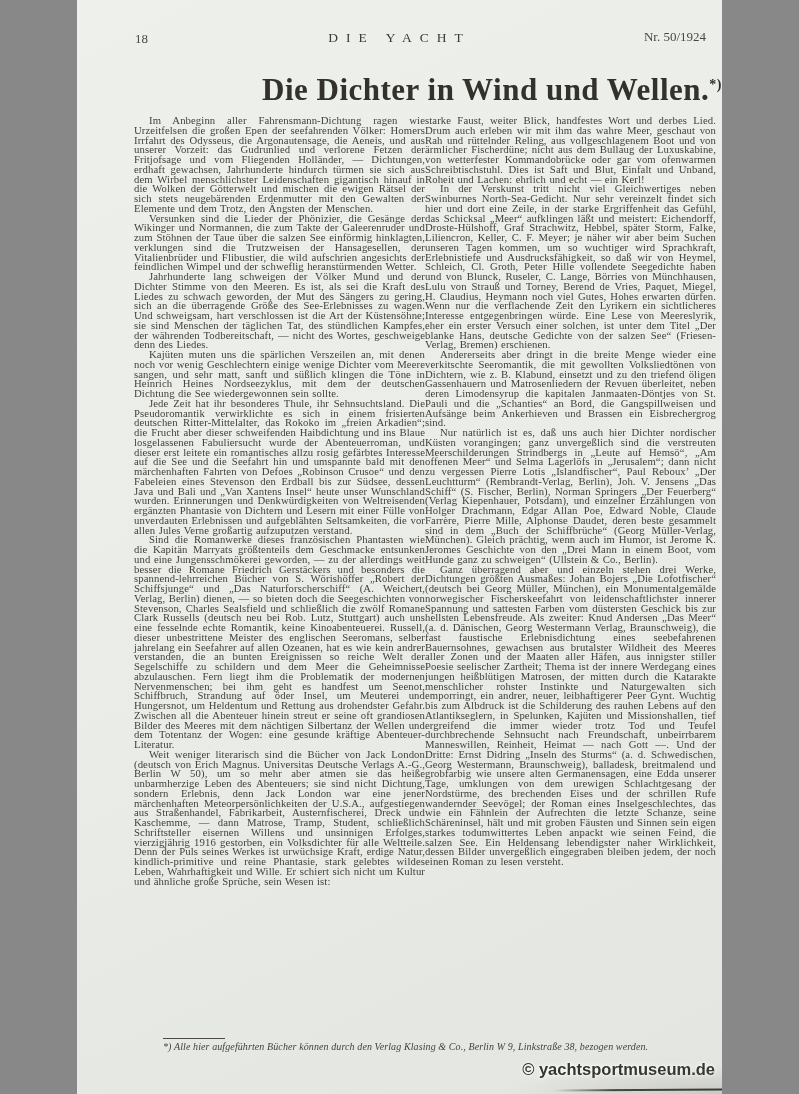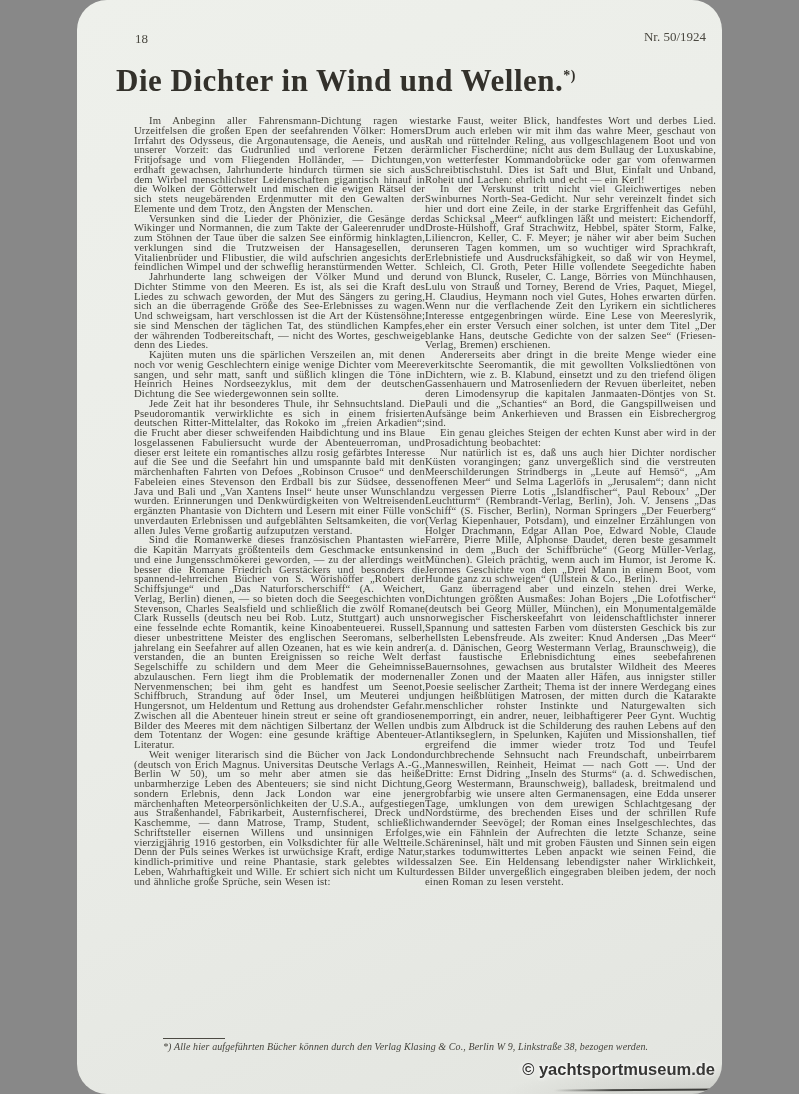--- a/index.html
+++ b/index.html
@@ -1,27 +1,27 @@
 <!DOCTYPE html>
 <html lang="de"><head>
 <meta charset="utf-8">
 <style>
   html,body { margin:0; padding:0; background:#888; }
   .page {
     position:relative; width:645px; height:1094px; margin:0 auto;
     background:linear-gradient(155deg,#eef0eb 0%,#eaece7 55%,#e3e5e0 100%);
     font-family:"Liberation Serif","DejaVu Serif",serif;
-    color:#44423b; overflow:hidden;border-radius:30px;
+    color:#44423b; overflow:hidden;
   }
   .pagenum   { position:absolute; top:31px; left:58px; font-size:13px; color:#4a4840; }
   .journal   { position:absolute; top:30px; left:0; right:0; text-align:center;
                font-size:13.5px; letter-spacing:8px; color:#3c3a33; }
   .issue     { position:absolute; top:29px; right:16px; font-size:13px; color:#4a4840; }
-  .title     { position:absolute; top:63px; left:0; right:0; text-align:left;
-               font-size:31px; font-weight:bold; color:#33312b; letter-spacing:0.5px;padding-left:39px; }
+  .title     { position:absolute; top:72px; left:0; right:0; text-align:right;
+               font-size:31px; font-weight:bold; color:#33312b; letter-spacing:0.5px; }
   .title sup { font-size:14px; font-weight:bold; }
   .byline    { position:absolute; top:96px; left:0; right:0; text-align:center;
                font-size:10.5px; letter-spacing:1.5px; color:#4a4840; }
   .body      { position:absolute; top:116px; left:57px; right:6px;
                display:flex; }
   .col       { flex:1 1 0; min-width:0; }
   .para      { margin:0; text-align:justify; font-size:10.7px; line-height:9.75px;
                word-spacing:0.6px; letter-spacing:0.1px; hyphens:auto; }
   .indent    { text-indent:15px; }
   .footnote-block { position:absolute; left:69px; right:14px; top:1038px; }
@@ -37,20 +37,21 @@
                transform:rotate(-0.4deg); }
   .corner-shade { position:absolute; bottom:0; right:0; width:220px; height:30px;
                background:radial-gradient(ellipse at 100% 100%, rgba(120,120,115,0.25), rgba(120,120,115,0) 70%); }
 </style>
 </head>
 <body>
 
 <div class="page">
 
   <span class="pagenum">18</span>
+  <span class="journal">DIE YACHT</span>
   <span class="issue">Nr. 50/1924</span>
 
   <div class="title">
     <span>Die Dichter in Wind und Wellen.</span><sup>*)</sup>
   </div>
 
 
   <div class="body">
     <div class="col">
       <p class="para indent" lang="de">Im Anbeginn aller Fahrensmann-Dichtung ragen wie Urzeitfelsen die großen Epen der seefahrenden Völker: Homers Irrfahrt des Odysseus, die Argonautensage, die Aeneis, und aus unserer Vorzeit: das Gudrunlied und verlorene Fetzen der Fritjofsage und vom Fliegenden Holländer, — Dichtungen, erdhaft gewachsen, Jahrhunderte hindurch türmen sie sich aus dem Wirbel menschlichster Leidenschaften gigantisch hinauf in die Wolken der Götterwelt und mischen die ewigen Rätsel der sich stets neugebärenden Erdenmutter mit den Gewalten der Elemente und dem Trotz, den Ängsten der Menschen.</p>
@@ -58,21 +59,20 @@
       <p class="para indent" lang="de">Jahrhunderte lang schweigen der Völker Mund und der Dichter Stimme von den Meeren. Es ist, als sei die Kraft des Liedes zu schwach geworden, der Mut des Sängers zu gering, sich an die überragende Größe des See-Erlebnisses zu wagen. Und schweigsam, hart verschlossen ist die Art der Küstensöhne; sie sind Menschen der täglichen Tat, des stündlichen Kampfes, der währenden Todbereitschaft, — nicht des Wortes, geschweige denn des Liedes.</p>
       <p class="para indent" lang="de">Kajüten muten uns die spärlichen Verszeilen an, mit denen noch vor wenig Geschlechtern einige wenige Dichter vom Meere sangen, und sehr matt, sanft und süßlich klingen die Töne in Heinrich Heines Nordseezyklus, mit dem der deutschen Dichtung die See wiedergewonnen sein sollte.</p>
       <p class="para indent" lang="de">Jede Zeit hat ihr besonderes Thule, ihr Sehnsuchtsland. Die Pseudoromantik verwirklichte es sich in einem frisierten deutschen Ritter-Mittelalter, das Rokoko im „freien Arkadien“; die Frucht aber dieser schweifenden Haibdichtung und ins Blaue losgelassenen Fabuliersucht wurde der Abenteuerroman, und dieser erst leitete ein romantisches allzu rosig gefärbtes Interesse auf die See und die Seefahrt hin und umspannte bald mit den märchenhaften Fahrten von Defoes „Robinson Crusoe“ und den Fabeleien eines Stevenson den Erdball bis zur Südsee, dessen Java und Bali und „Van Xantens Insel“ heute unser Wunschland wurden. Erinnerungen und Denkwürdigkeiten von Weltreisenden ergänzten Phantasie von Dichtern und Lesern mit einer Fülle von unverdauten Erlebnissen und aufgeblähten Seltsamkeiten, die vor allen Jules Verne großartig aufzuputzen verstand.</p>
       <p class="para indent" lang="de">Sind die Romanwerke dieses französischen Phantasten wie die Kapitän Marryats größtenteils dem Geschmacke entsunken und eine Jungensschmökerei geworden, — zu der allerdings weit besser die Romane Friedrich Gerstäckers und besonders die spannend-lehrreichen Bücher von S. Wörishöffer „Robert der Schiffsjunge“ und „Das Naturforscherschiff“ (A. Weichert, Verlag, Berlin) dienen, — so bieten doch die Seegeschichten von Stevenson, Charles Sealsfield und schließlich die zwölf Romane Clark Russells (deutsch neu bei Rob. Lutz, Stuttgart) auch uns eine fesselnde echte Romantik, keine Kinoabenteuerei. Russell, dieser unbestrittene Meister des englischen Seeromans, selber jahrelang ein Seefahrer auf allen Ozeanen, hat es wie kein andrer verstanden, die an bunten Ereignissen so reiche Welt der Segelschiffe zu schildern und dem Meer die Geheimnisse abzulauschen. Fern liegt ihm die Problematik der modernen Nervenmenschen; bei ihm geht es handfest um Seenot, Schiffbruch, Strandung auf öder Insel, um Meuterei und Hungersnot, um Heldentum und Rettung aus drohendster Gefahr. Zwischen all die Abenteuer hinein streut er seine oft grandiosen Bilder des Meeres mit dem nächtigen Silbertanz der Wellen und dem Totentanz der Wogen: eine gesunde kräftige Abenteuer-Literatur.</p>
       <p class="para indent" lang="de">Weit weniger literarisch sind die Bücher von Jack London (deutsch von Erich Magnus. Universitas Deutsche Verlags A.-G., Berlin W 50), um so mehr aber atmen sie das heiße unbarmherzige Leben des Abenteuers; sie sind nicht Dichtung, sondern Erlebnis, denn Jack London war eine jener märchenhaften Meteorpersönlichkeiten der U.S.A., aufgestiegen aus Straßenhandel, Fabrikarbeit, Austernfischerei, Dreck und Kaschemme, — dann Matrose, Tramp, Student, schließlich Schriftsteller eisernen Willens und unsinnigen Erfolges, vierzigjährig 1916 gestorben, ein Volksdichter für alle Weltteile. Denn der Puls seines Werkes ist urwüchsige Kraft, erdige Natur, kindlich-primitive und reine Phantasie, stark gelebtes wildes Leben, Wahrhaftigkeit und Wille. Er schiert sich nicht um Kultur und ähnliche große Sprüche, sein Wesen ist:</p>
     </div>
     <div class="col">
       <p class="para" lang="de">starke Faust, weiter Blick, handfestes Wort und derbes Lied. Drum auch erleben wir mit ihm das wahre Meer, geschaut von Rah und rüttelnder Reling, aus vollgeschlagenem Boot und von ärmlicher Fischerdüne; nicht aus dem Bullaug der Luxuskabine, von wetterfester Kommandobrücke oder gar vom ofenwarmen Schreibtischstuhl. Dies ist Saft und Blut, Einfalt und Unband, Roheit und Lachen: ehrlich und echt — ein Kerl!</p>
       <p class="para indent" lang="de">In der Verskunst tritt nicht viel Gleichwertiges neben Swinburnes North-Sea-Gedicht. Nur sehr vereinzelt findet sich hier und dort eine Zeile, in der starke Ergriffenheit das Gefühl, das Schicksal „Meer“ aufklingen läßt und meistert: Eichendorff, Droste-Hülshoff, Graf Strachwitz, Hebbel, später Storm, Falke, Liliencron, Keller, C. F. Meyer; je näher wir aber beim Suchen unseren Tagen kommen, um so wuchtiger wird Sprachkraft, Erlebnistiefe und Ausdrucksfähigkeit, so daß wir von Heymel, Schleich, Cl. Groth, Peter Hille vollendete Seegedichte haben und von Blunck, Ruseler, C. Lange, Börries von Münchhausen, Lulu von Strauß und Torney, Berend de Vries, Paquet, Miegel, H. Claudius, Heymann noch viel Gutes, Hohes erwarten dürfen. Wenn nur die verflachende Zeit den Lyrikern ein sichtlicheres Interesse entgegenbringen würde. Eine Lese von Meereslyrik, eher ein erster Versuch einer solchen, ist unter dem Titel „Der blanke Hans, deutsche Gedichte von der salzen See“ (Friesen-Verlag, Bremen) erschienen.</p>
       <p class="para indent" lang="de">Andererseits aber dringt in die breite Menge wieder eine verkitschte Seeromantik, die mit gewollten Volksliedtönen von Dichtern, wie z. B. Klabund, einsetzt und zu den triefend öligen Gassenhauern und Matrosenliedern der Revuen überleitet, neben deren Limodensyrup die kapitalen Janmaaten-Döntjes von St. Pauli und die „Schanties“ an Bord, die Gangspillweisen und Aufsänge beim Ankerhieven und Brassen ein Eisbrechergrog sind.</p>
-      <p class="para indent" lang="de">Ein genau gleiches Steigen der echten Kunst aber wird in der Prosadichtung beobachtet:</p>
       <p class="para indent" lang="de">Nur natürlich ist es, daß uns auch hier Dichter nordischer Küsten vorangingen; ganz unvergeßlich sind die verstreuten Meerschilderungen Strindbergs in „Leute auf Hemsö“, „Am offenen Meer“ und Selma Lagerlöfs in „Jerusalem“; dann nicht zu vergessen Pierre Lotis „Islandfischer“, Paul Reboux’ „Der Leuchtturm“ (Rembrandt-Verlag, Berlin), Joh. V. Jensens „Das Schiff“ (S. Fischer, Berlin), Norman Springers „Der Feuerberg“ (Verlag Kiepenhauer, Potsdam), und einzelner Erzählungen von Holger Drachmann, Edgar Allan Poe, Edward Noble, Claude Farrère, Pierre Mille, Alphonse Daudet, deren beste gesammelt sind in dem „Buch der Schiffbrüche“ (Georg Müller-Verlag, München). Gleich prächtig, wenn auch im Humor, ist Jerome K. Jeromes Geschichte von den „Drei Mann in einem Boot, vom Hunde ganz zu schweigen“ (Ullstein &amp; Co., Berlin).</p>
       <p class="para indent" lang="de">Ganz überragend aber und einzeln stehen drei Werke, Dichtungen größten Ausmaßes: Johan Bojers „Die Lofotfischer“ (deutsch bei Georg Müller, München), ein Monumentalgemälde norwegischer Fischerskeefahrt von leidenschaftlichster innerer Spannung und sattesten Farben vom düstersten Geschick bis zur hellsten Lebensfreude. Als zweiter: Knud Andersen „Das Meer“ (a. d. Dänischen, Georg Westermann Verlag, Braunschweig), die fast faustische Erlebnisdichtung eines seebefahrenen Bauernsohnes, gewachsen aus brutalster Wildheit des Meeres aller Zonen und der Maaten aller Häfen, aus innigster stiller Poesie seelischer Zartheit; Thema ist der innere Werdegang eines jungen heißblütigen Matrosen, der mitten durch die Katarakte menschlicher rohster Instinkte und Naturgewalten sich emporringt, ein andrer, neuer, leibhaftigerer Peer Gynt. Wuchtig bis zum Albdruck ist die Schilderung des rauhen Lebens auf den Atlantikseglern, in Spelunken, Kajüten und Missionshallen, tief ergreifend die immer wieder trotz Tod und Teufel durchbrechende Sehnsucht nach Freundschaft, unbeirrbarem Manneswillen, Reinheit, Heimat — nach Gott —. Und der Dritte: Ernst Didring „Inseln des Sturms“ (a. d. Schwedischen, Georg Westermann, Braunschweig), balladesk, breitmalend und grobfarbig wie unsere alten Germanensagen, eine Edda unserer Tage, umklungen von dem urewigen Schlachtgesang der Nordstürme, des brechenden Eises und der schrillen Rufe wandernder Seevögel; der Roman eines Inselgeschlechtes, das wie ein Fähnlein der Aufrechten die letzte Schanze, seine Schäreninsel, hält und mit groben Fäusten und Sinnen sein eigen starkes todumwittertes Leben anpackt wie seinen Feind, die salzen See. Ein Heldensang lebendigster naher Wirklichkeit, dessen Bilder unvergeßlich eingegraben bleiben jedem, der noch einen Roman zu lesen versteht.</p>
     </div>
   </div>
 
   <div class="footnote-block">
     <div class="footnote-rule"></div>
     <p class="footnote">*) Alle hier aufgeführten Bücher können durch den Verlag Klasing &amp; Co., Berlin W 9, Linkstraße 38, bezogen werden.</p>
   </div>
 

